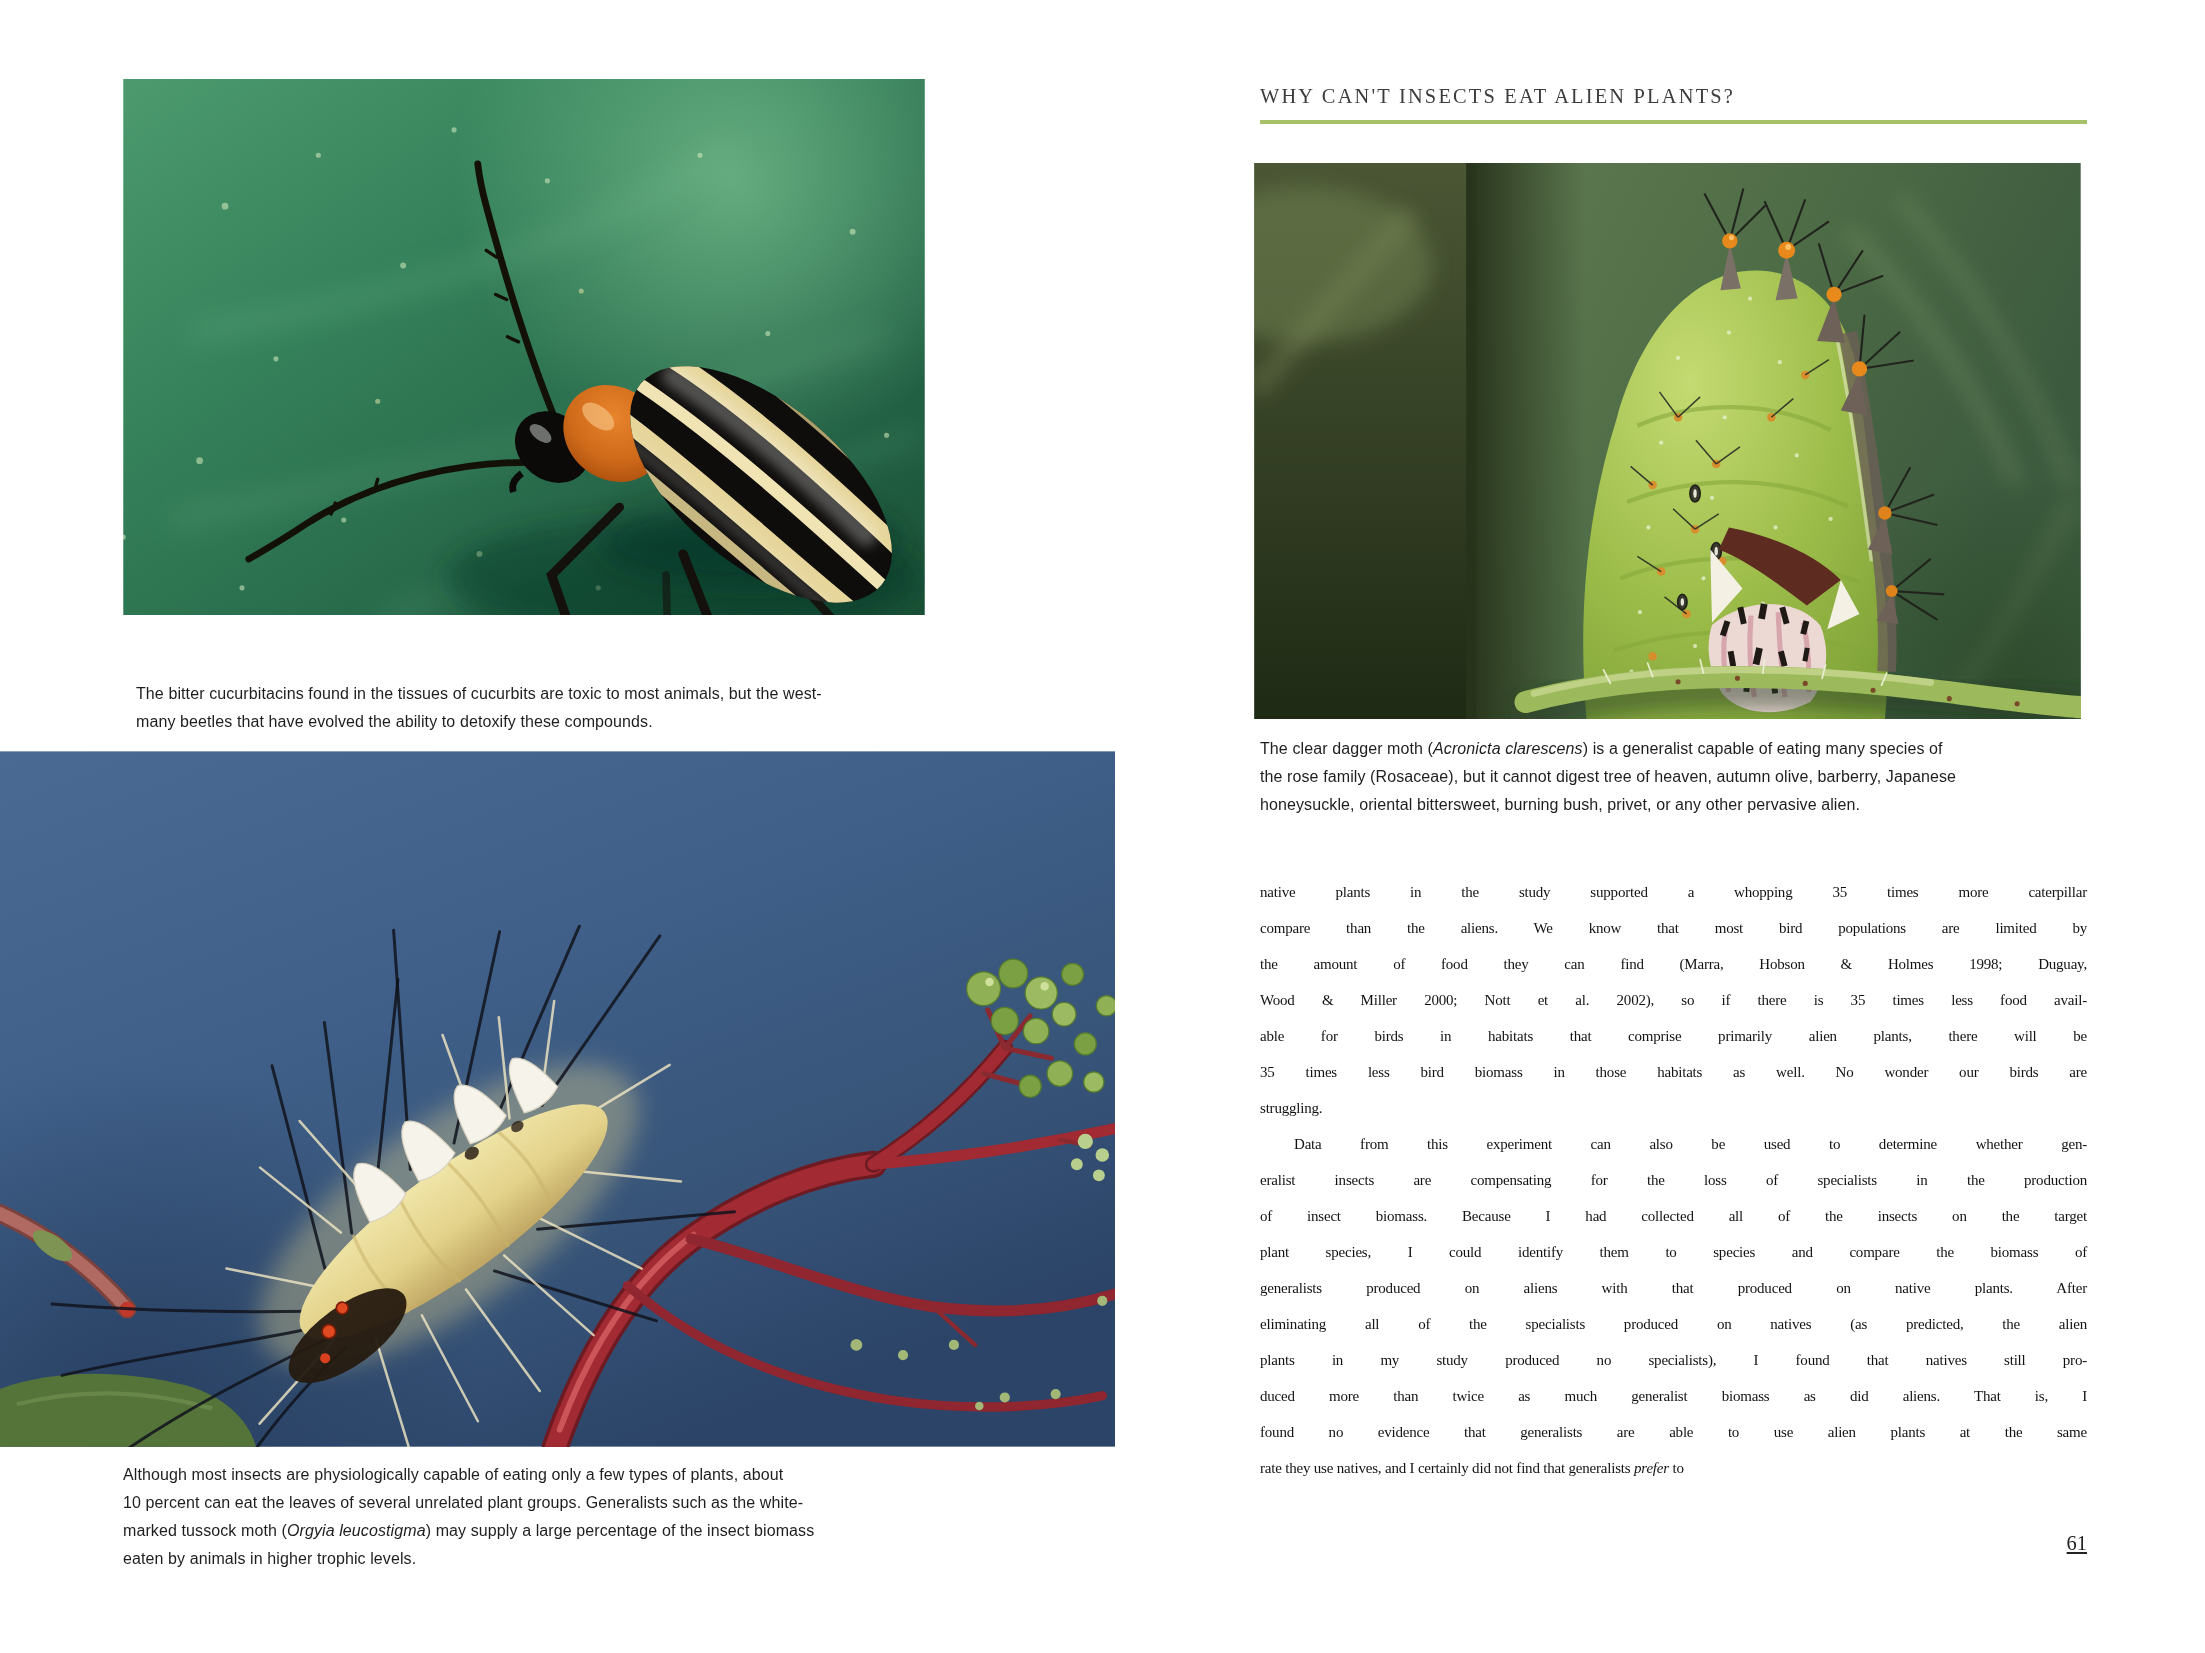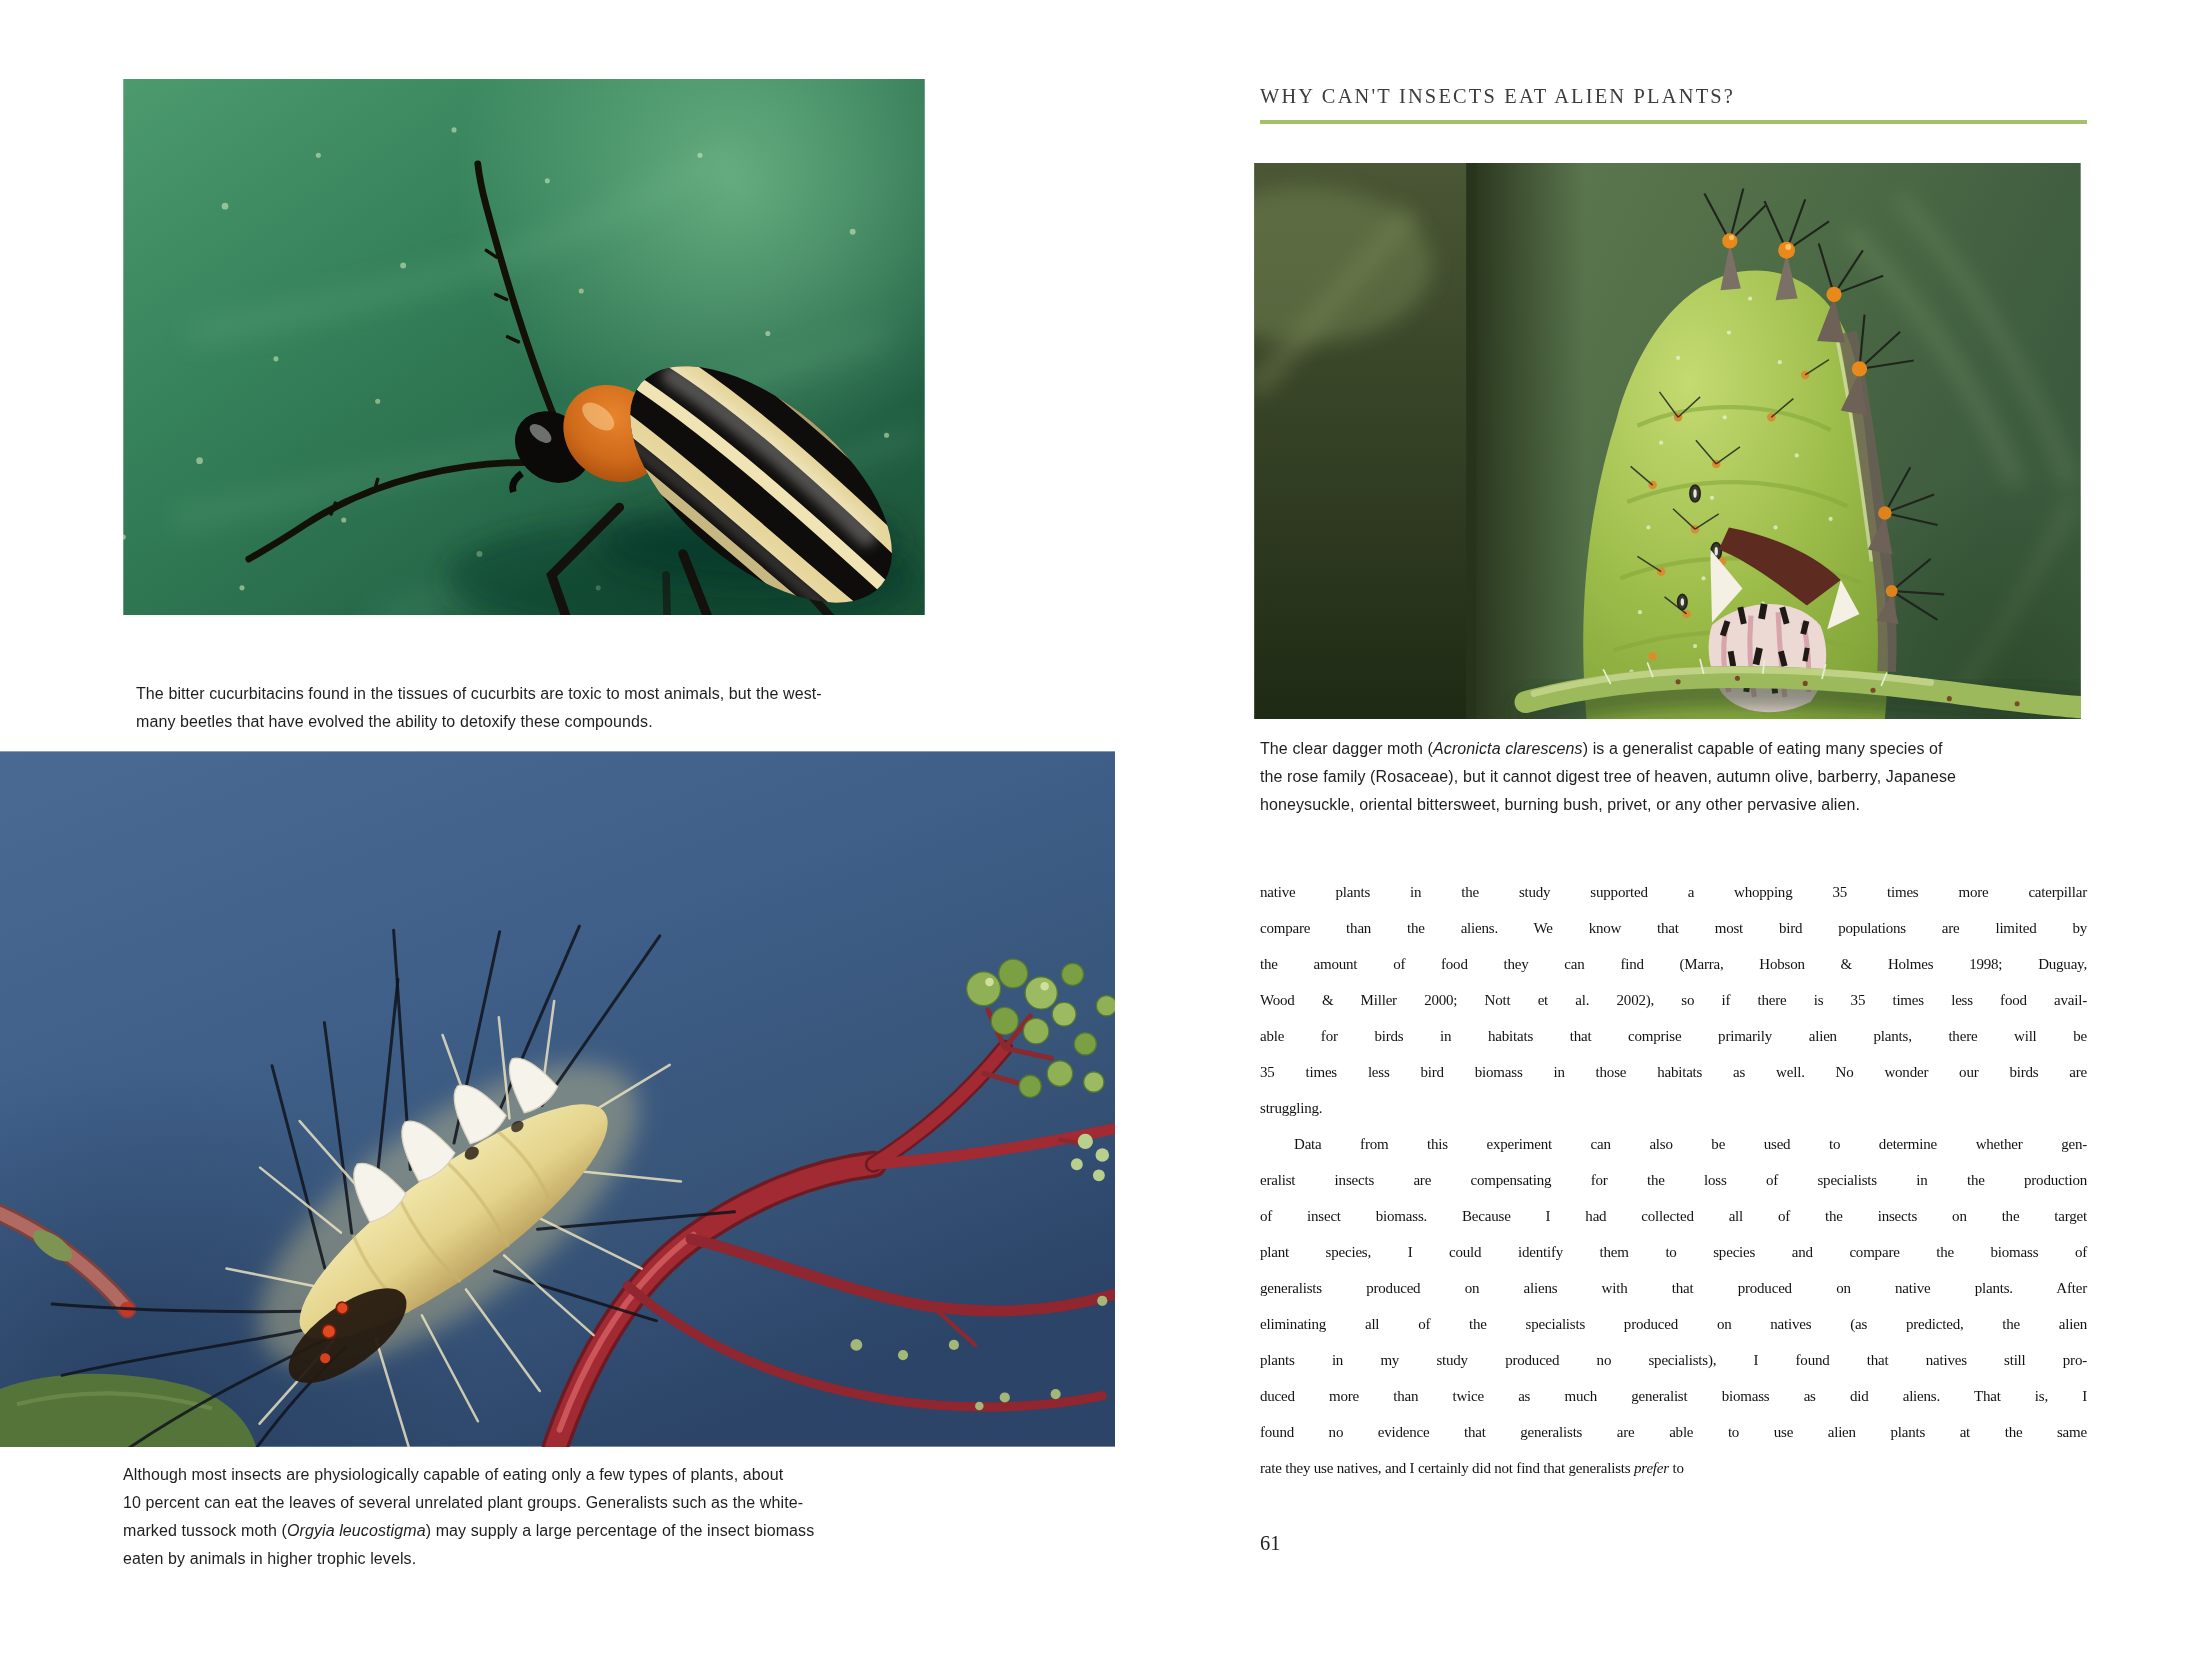--- a/index.html
+++ b/index.html
@@ -38,21 +38,21 @@
     left:1260px; top:874px; width:827px;
     font-size:15px; line-height:36px; color:#121212;
     letter-spacing:-0.2px;
   }
   .bodytext .para .tline { text-align:justify; text-align-last:justify; }
   .bodytext .para .tline:last-child { text-align-last:left; }
   .bodytext .para2 .tline:first-child { text-indent:34px; }
 
   .page-number {
     left:1260px; top:1532px; width:827px;
-    text-align:left; font-size:20.4px; color:#222;
+    text-align:right; font-size:20.4px; color:#222;text-decoration:underline;
   }
 
   svg { display:block; }
 </style>
 </head>
 <body>
 
 <div>
 
   <div>

